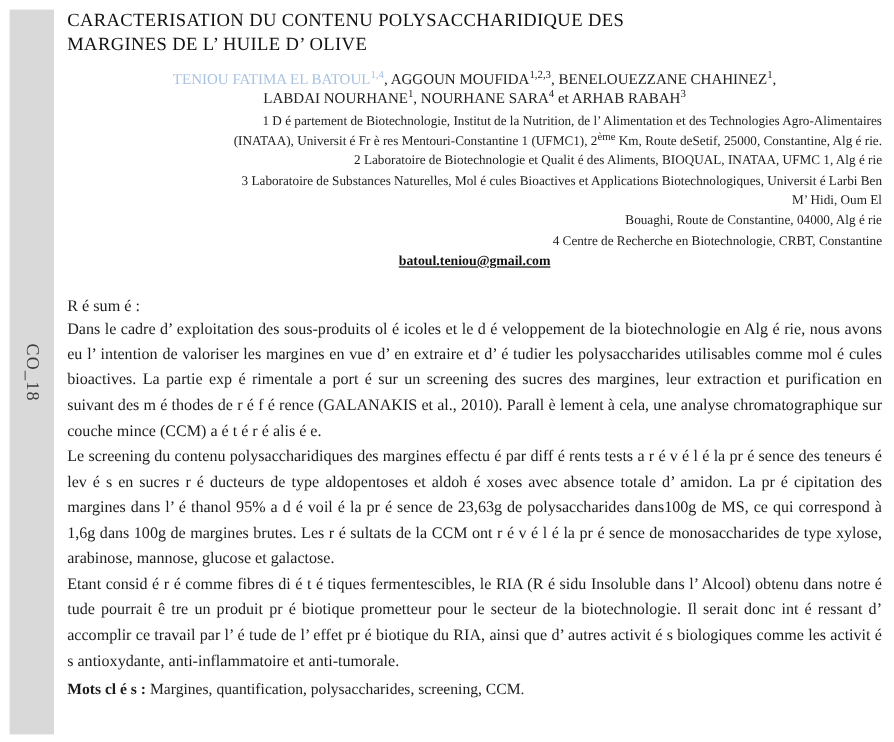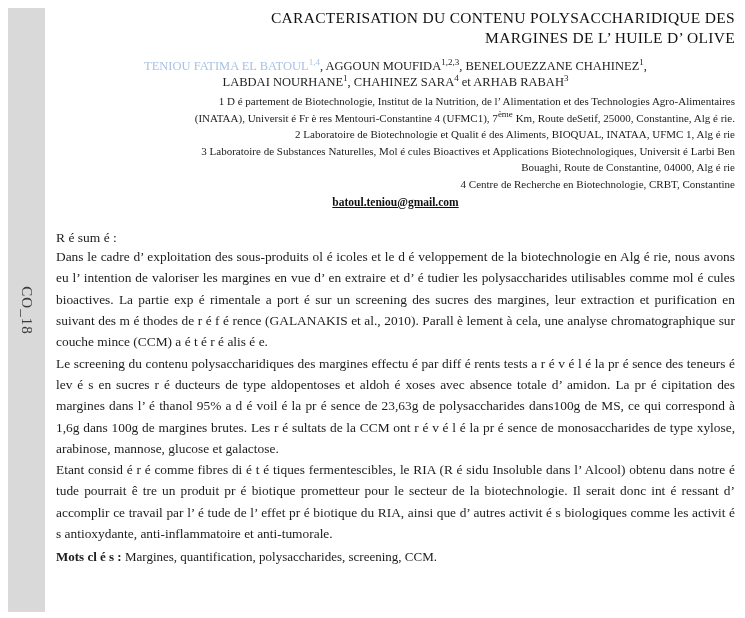--- a/index.html
+++ b/index.html
@@ -24,21 +24,21 @@
     font-size:15px;
     letter-spacing:1px;
     color:#3a3a3a;
   }
   .content{
     position:absolute;
     left:56px;top:8px;
     width:679px;
   }
   .title{
-    text-align:right;
+    text-align:left;
     font-size:15.5px;
     line-height:20px;
     letter-spacing:0.3px;
     color:#111111;
   }
   .authors{
     text-align:center;
     margin-top:10px;
     font-size:12.5px;
     line-height:16px;
@@ -89,28 +89,29 @@
 
 <div class="content">
 
   <div class="title">
     <div>CARACTERISATION DU CONTENU POLYSACCHARIDIQUE DES</div>
     <div>MARGINES DE L’ HUILE D’ OLIVE</div>
   </div>
 
   <div class="authors">
     <div><span class="blue">TENIOU FATIMA EL BATOUL</span><sup class="blue">1,4</sup><span>, AGGOUN MOUFIDA</span><sup>1,2,3</sup><span>, BENELOUEZZANE CHAHINEZ</span><sup>1</sup><span>,</span></div>
-    <div><span>LABDAI NOURHANE</span><sup>1</sup><span>, CHAHINEZ SARA</span><sup>4</sup><span> et ARHAB RABAH</span><sup>3</sup></div>
+    <div><span>LABDAI NOURHANE</span><sup>1</sup><span>, NOURHANE SARA</span><sup>4</sup><span> et ARHAB RABAH</span><sup>3</sup></div>
   </div>
 
   <div class="affils">
     <div class="affil"><span>1 D é partement de Biotechnologie, Institut de la Nutrition, de l’ Alimentation et des Technologies Agro-Alimentaires</span></div>
-    <div class="affil"><span>(INATAA), Universit é  Fr è res Mentouri-Constantine 4 (UFMC1), 7</span><sup>ème</sup><span> Km, Route deSetif, 25000, Constantine, Alg é rie.</span></div>
+    <div class="affil"><span>(INATAA), Universit é  Fr è res Mentouri-Constantine 1 (UFMC1), 2</span><sup>ème</sup><span> Km, Route deSetif, 25000, Constantine, Alg é rie.</span></div>
     <div class="affil"><span>2 Laboratoire de Biotechnologie et Qualit é  des Aliments, BIOQUAL, INATAA, UFMC 1, Alg é rie</span></div>
     <div class="affil"><span>3 Laboratoire de Substances Naturelles, Mol é cules Bioactives et Applications Biotechnologiques, Universit é  Larbi Ben</span></div>
+    <div class="affil"><span>M’ Hidi, Oum El</span></div>
     <div class="affil"><span>Bouaghi, Route de Constantine, 04000, Alg é rie</span></div>
     <div class="affil"><span>4 Centre de Recherche en Biotechnologie, CRBT, Constantine</span></div>
     <div class="email-line">
       <span class="email-link">batoul.teniou@gmail.com</span>
     </div>
   </div>
 
   <div class="resume-heading">R é sum é  :</div>
 
   <div class="abstract-body">

